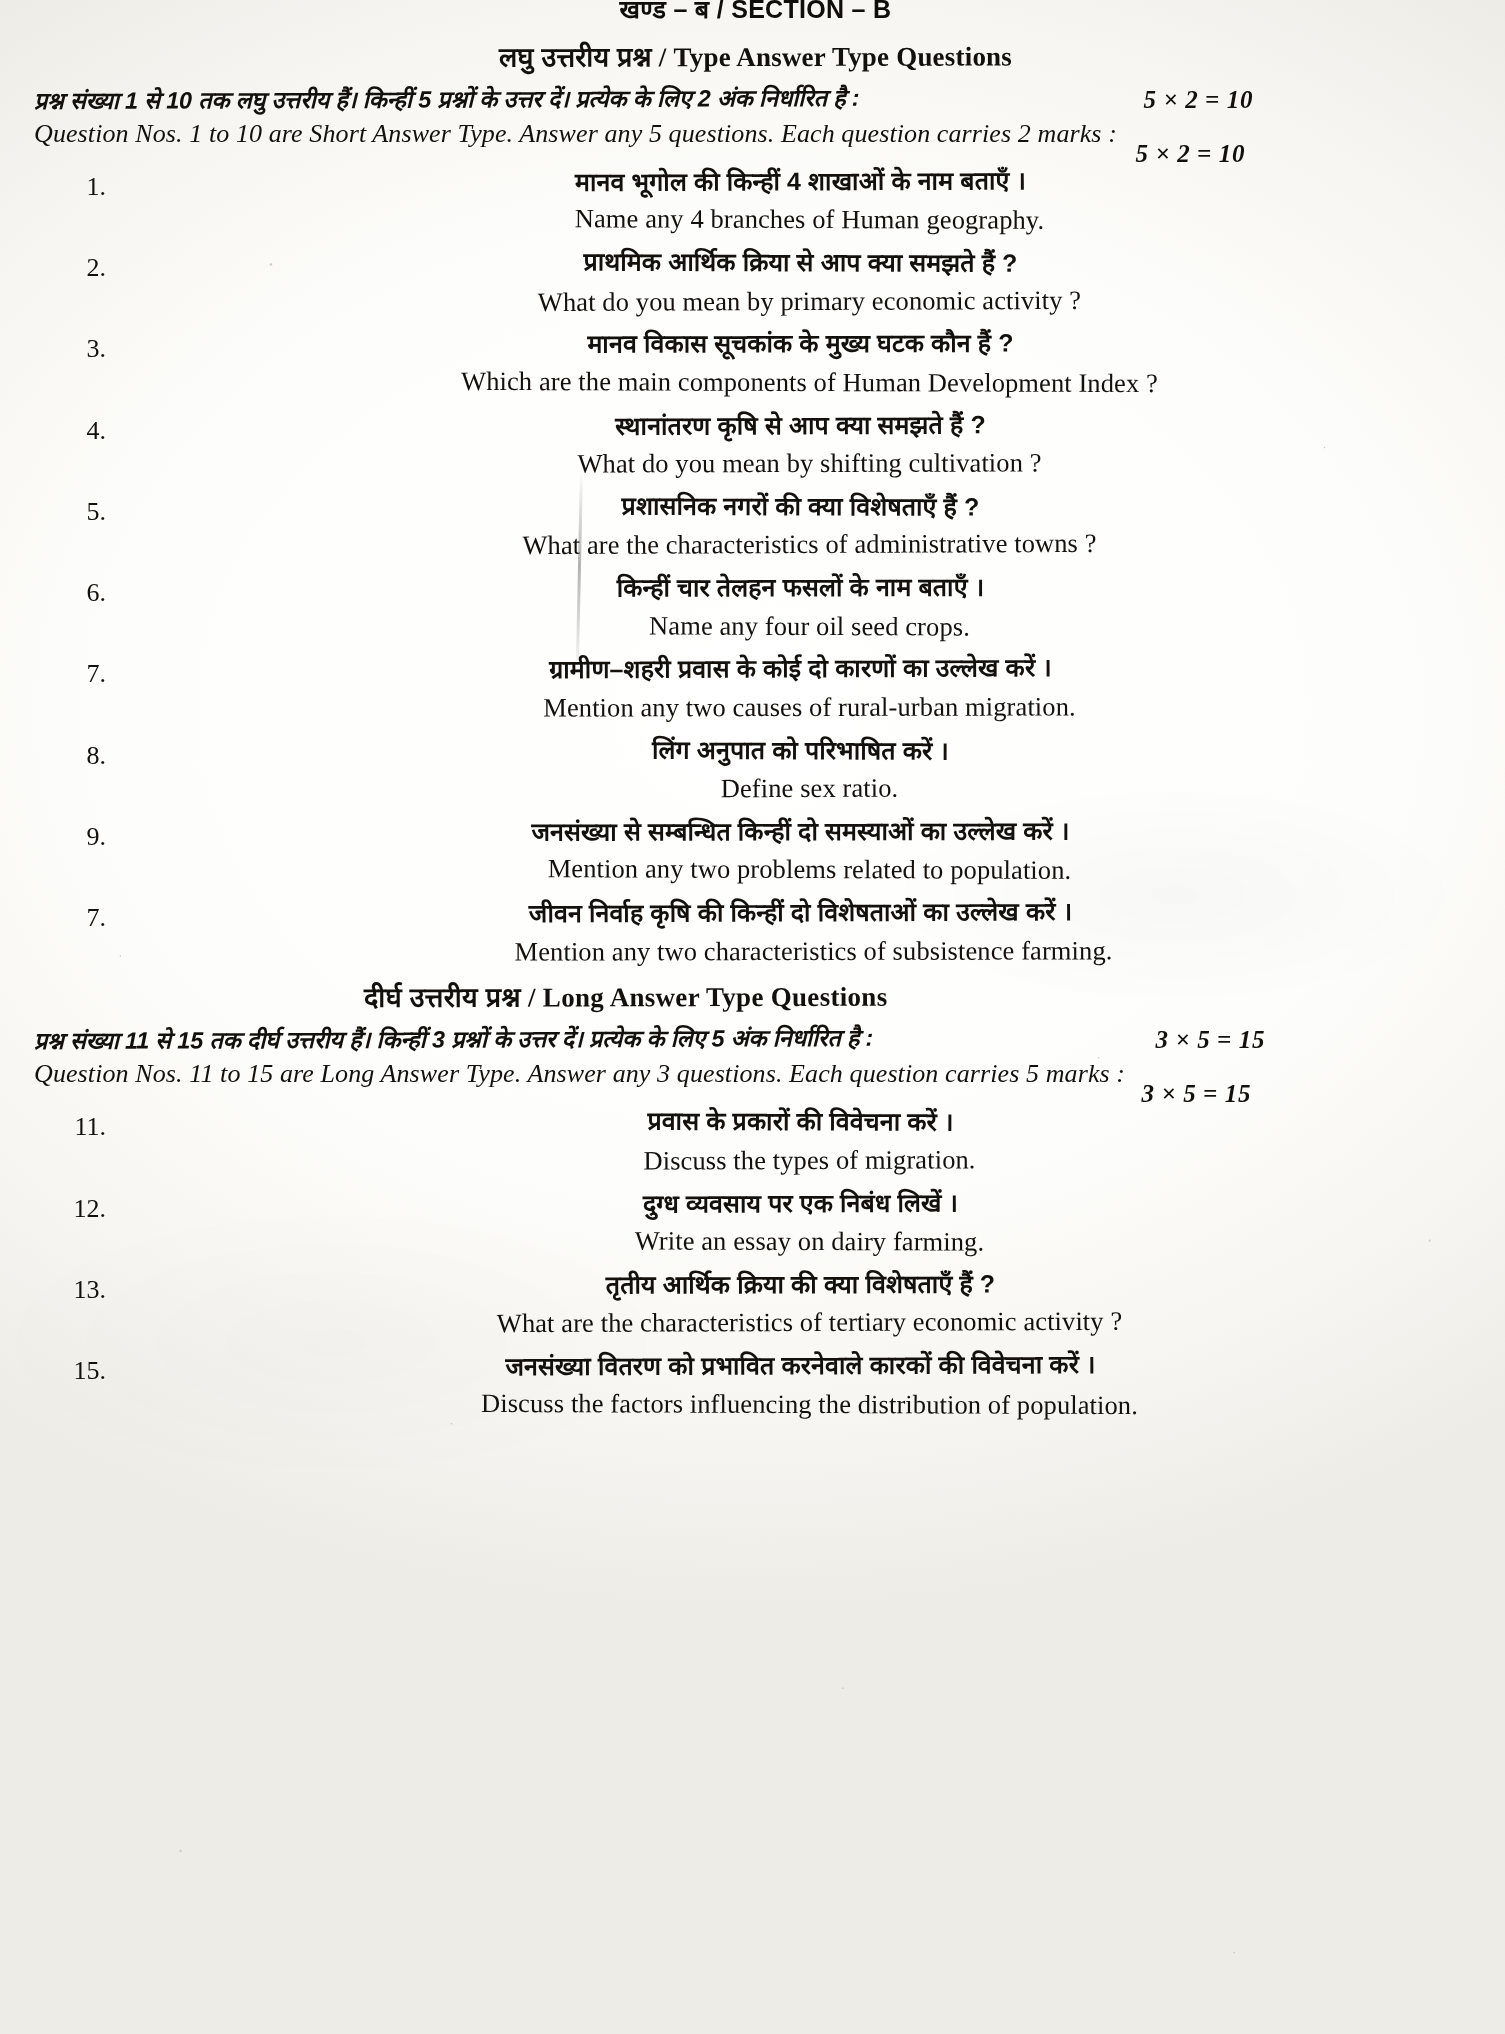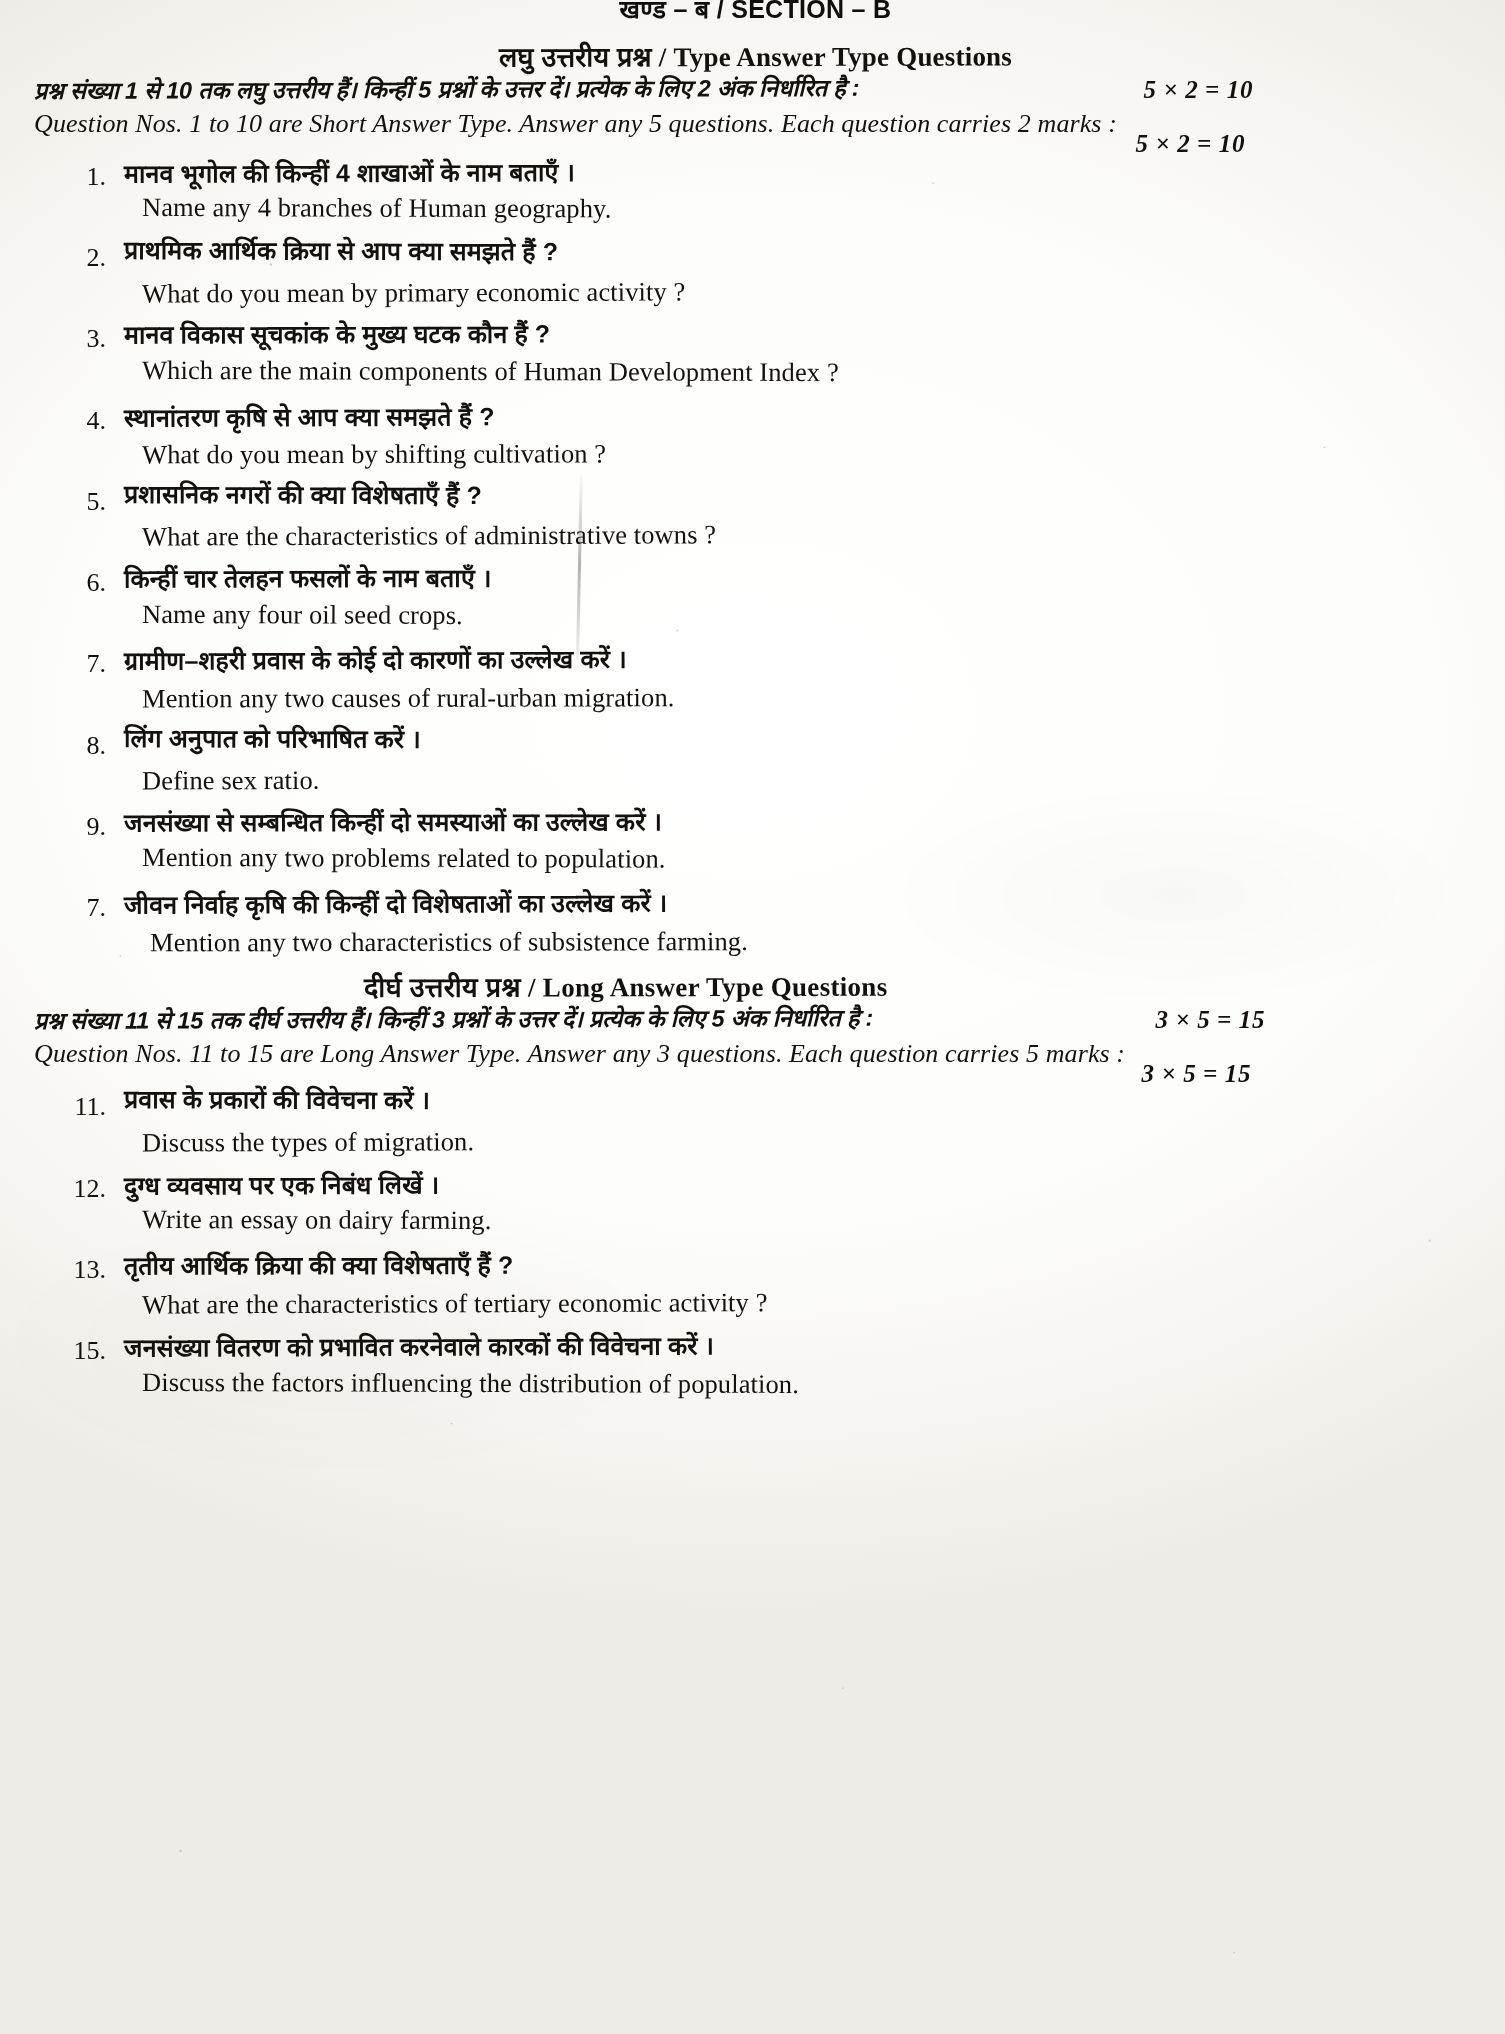--- a/index.html
+++ b/index.html
@@ -79,21 +79,21 @@
     font-size: 27px;
     margin: 0;
     padding-left: 330px;
     text-align: left;
   }
   .hi { font-family: "Liberation Sans", "DejaVu Sans", sans-serif; font-weight: 700; }
 
   
   .instr {
     position: relative;
-    margin-top: 0;
+    margin-top: 10px;
   }
   .instr-hi {
     font-family: "Liberation Sans", "DejaVu Sans", sans-serif;
     font-weight: 700;
     font-style: italic;
     font-size: 23.5px;
     letter-spacing: -.2px;
     white-space: nowrap;
     transform: skewX(-3deg) scaleY(1.04);
     transform-origin: left center;
@@ -123,21 +123,21 @@
   .qitem { display: flex; margin-bottom: 4px; }
   .qnum {
     flex: 0 0 72px;
     text-align: right;
     padding-right: 18px;
     font-size: 26px;
     line-height: 1.35;
     padding-top: 6px;
     font-family: "Liberation Serif", serif;
   }
-  .qbody { flex: 1 1 auto; }
+  .qbody { flex: 1 1 auto; text-align: center; }
   .q-hi {
     font-family: "Liberation Sans", "DejaVu Sans", sans-serif;
     font-weight: 700;
     font-size: 25px;
     line-height: 1.5;
     letter-spacing: .1px;
   }
   .q-en {
     font-family: "Liberation Serif", "DejaVu Serif", serif;
     font-size: 26.5px;

